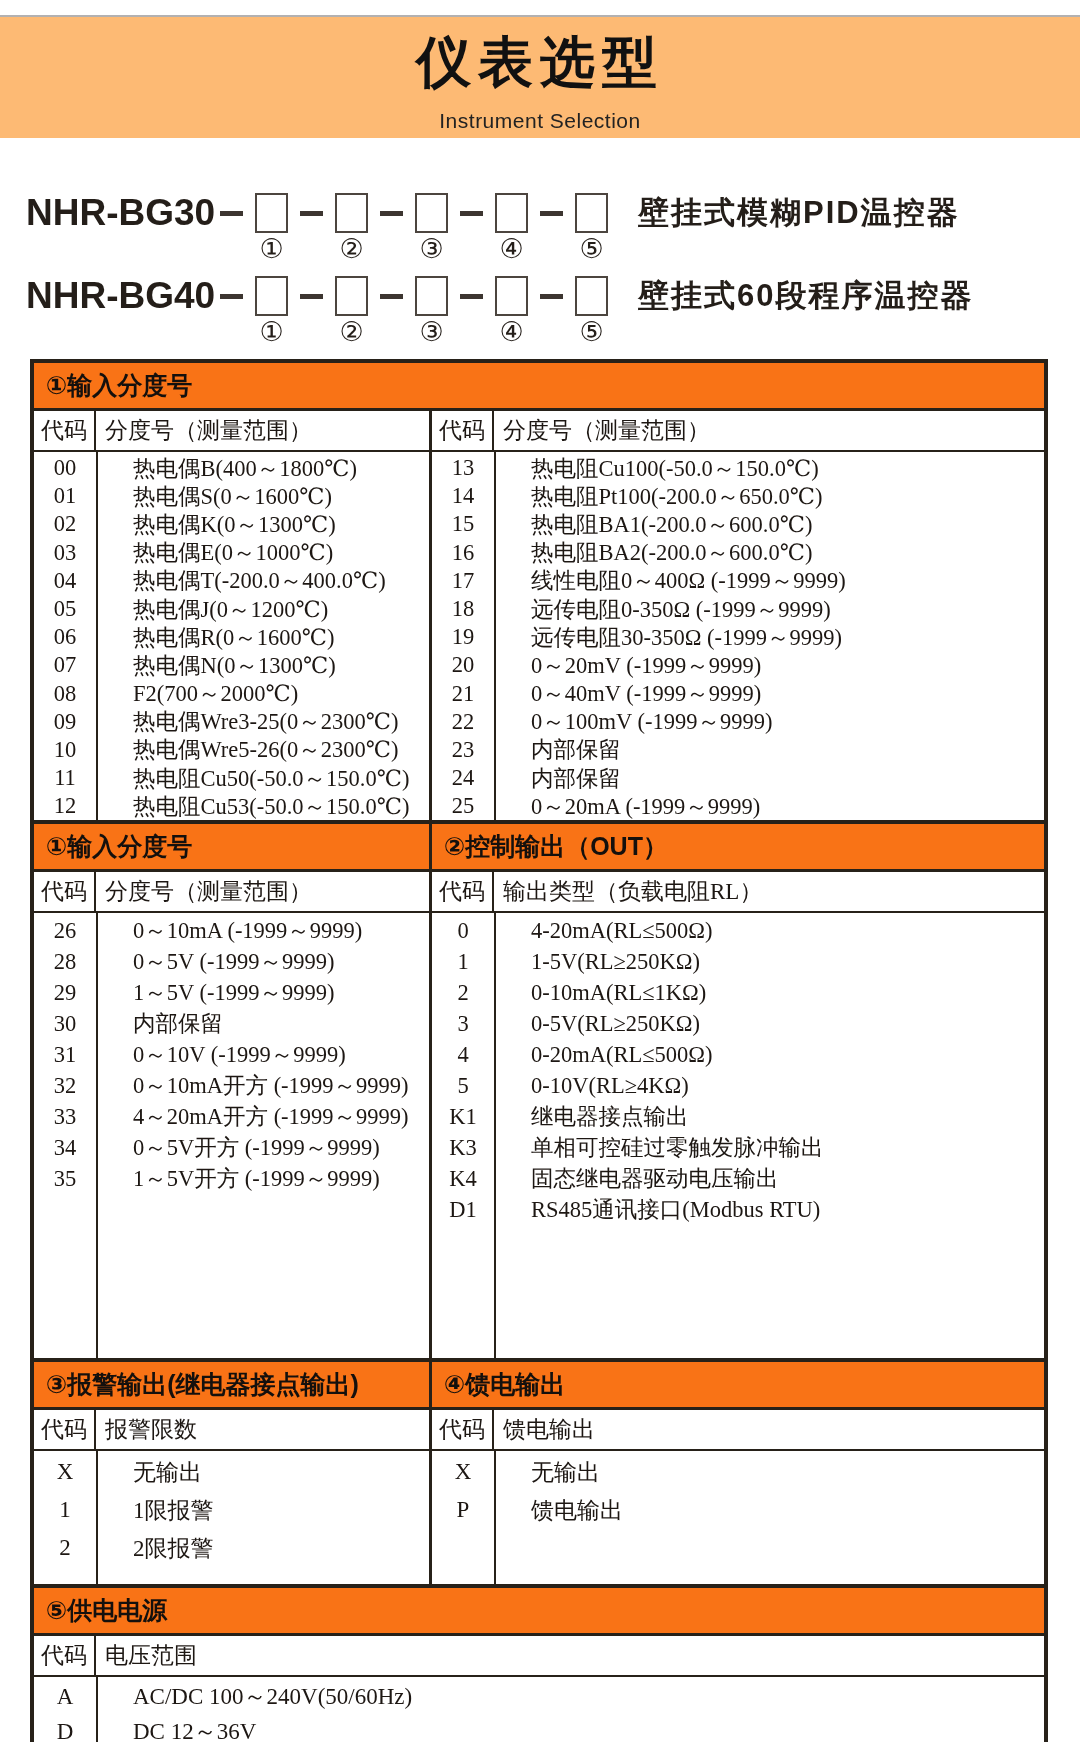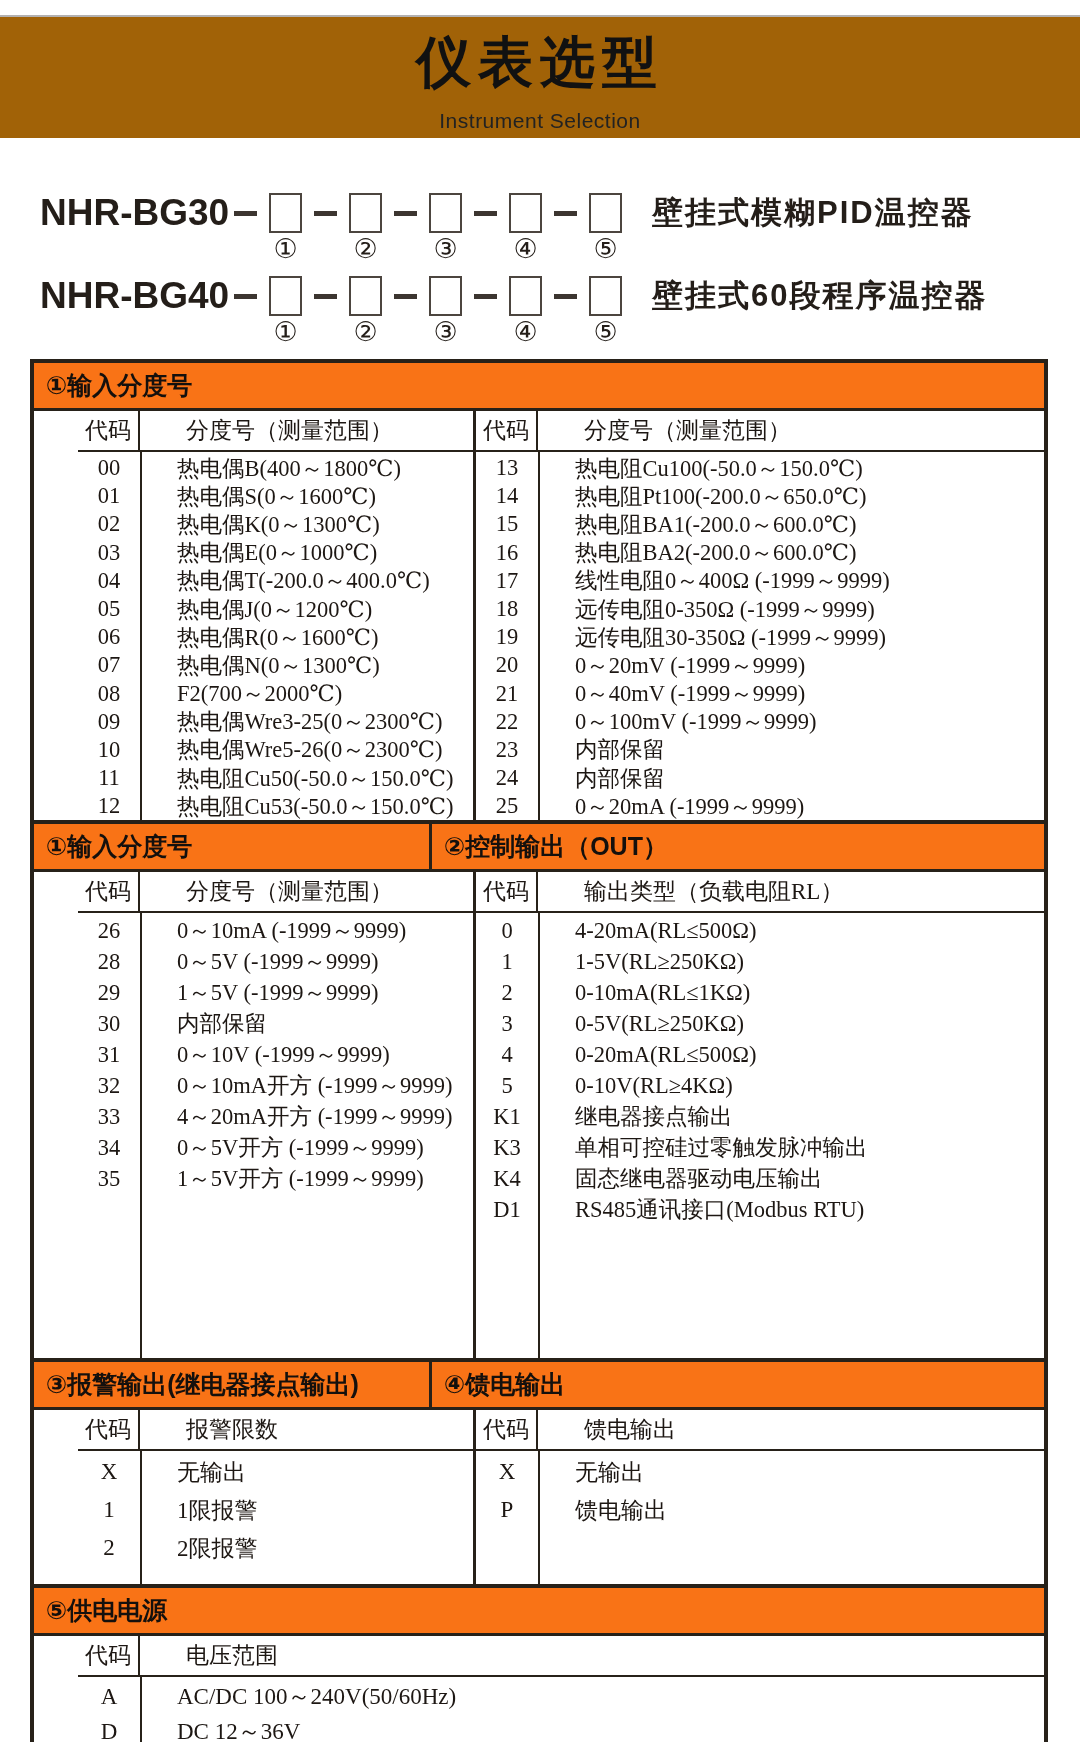--- a/index.html
+++ b/index.html
@@ -4,34 +4,34 @@
 <style>
   * { margin:0; padding:0; box-sizing:border-box; }
   html,body { background:#ffffff; }
   .page {
     width:1080px; height:1742px; background:#ffffff; overflow:hidden;
     font-family:"Liberation Serif","DejaVu Serif",serif; color:#1d1713;
     margin:0 auto; position:relative;
   }
   
   .title-band {
-    margin-top:15px; height:123px; background:#a16207;
+    margin-top:15px; height:123px; background:#fdba74;
     border-top:2px solid #b3b1b1; text-align:center;
   }
   .title-zh {
     font-family:"Liberation Sans","DejaVu Sans",sans-serif;
     font-weight:bold; font-size:55px; line-height:1; letter-spacing:7px;
     padding-top:18px; color:#111;
   }
   .title-en {
     font-family:"Liberation Sans","DejaVu Sans",sans-serif;
     font-size:21px; color:#222; margin-top:19px; letter-spacing:0.5px;
   }
   
-  .models { margin:52px 0 0 40px; }
+  .models { margin:52px 0 0 26px; }
   .model { display:flex; align-items:center; height:46px; margin-bottom:37px; }
   .model-name {
     font-family:"Liberation Sans","DejaVu Sans",sans-serif;
     font-size:37px; font-weight:600; letter-spacing:0px; width:182px;
     white-space:nowrap; color:#241e19;
   }
   .slot-group { display:flex; align-items:center; }
   .slot-wrap { display:flex; align-items:center; }
   .dash { width:23px; height:5px; background:#3c3530; margin:0 12px; }
   .sbox {
@@ -54,31 +54,31 @@
   .sec + .sec { border-top:4px solid #272119; }
   .sec-header { display:flex; background:#f97316; border-bottom:3px solid #272119; }
   .h-cell {
     font-family:"Liberation Sans","DejaVu Sans",sans-serif;
     font-weight:bold; font-size:25px; padding:6px 8px 6px 12px; white-space:nowrap;
     color:#14100d;
   }
   .h-left  { width:398px; border-right:3px solid #272119; }
   .h-full  { width:100%; }
   .h-right { flex:1; }
-  .sec-body { display:flex; align-items:stretch;padding-left:44px; }
+  .sec-body { display:flex; align-items:stretch; }
   .half { display:flex; flex-direction:column; }
   .half.l { width:398px; border-right:3px solid #272119; }
   .half.r { flex:1; }
   .half.full { width:100%; }
   .colhead { display:flex; border-bottom:2px solid #272119; font-size:23px; }
   .colhead .code {
     width:62px; text-align:center; border-right:2px solid #272119; padding:4px 0;
     white-space:nowrap;
   }
-  .colhead .desc { flex:1; padding:4px 0 4px 9px; white-space:nowrap;margin-left:37px; }
+  .colhead .desc { flex:1; padding:4px 0 4px 9px; white-space:nowrap; }
   .rows { flex:1; position:relative; padding-top:2px; }
   .rows::before {
     content:''; position:absolute; left:62px; top:0; bottom:0; width:2px; background:#272119;
   }
   .row { display:flex; align-items:center;gap:28px; }
   .row .code { width:62px; text-align:center; white-space:nowrap; }
   .row .desc { flex:1; padding-left:9px; white-space:nowrap; }
   .sec1 .row { height:28.2px; font-size:22.5px; }
   .sec2 .row { height:31px;   font-size:22.5px; }
   .sec3 .row { height:38px;   font-size:23px; }

